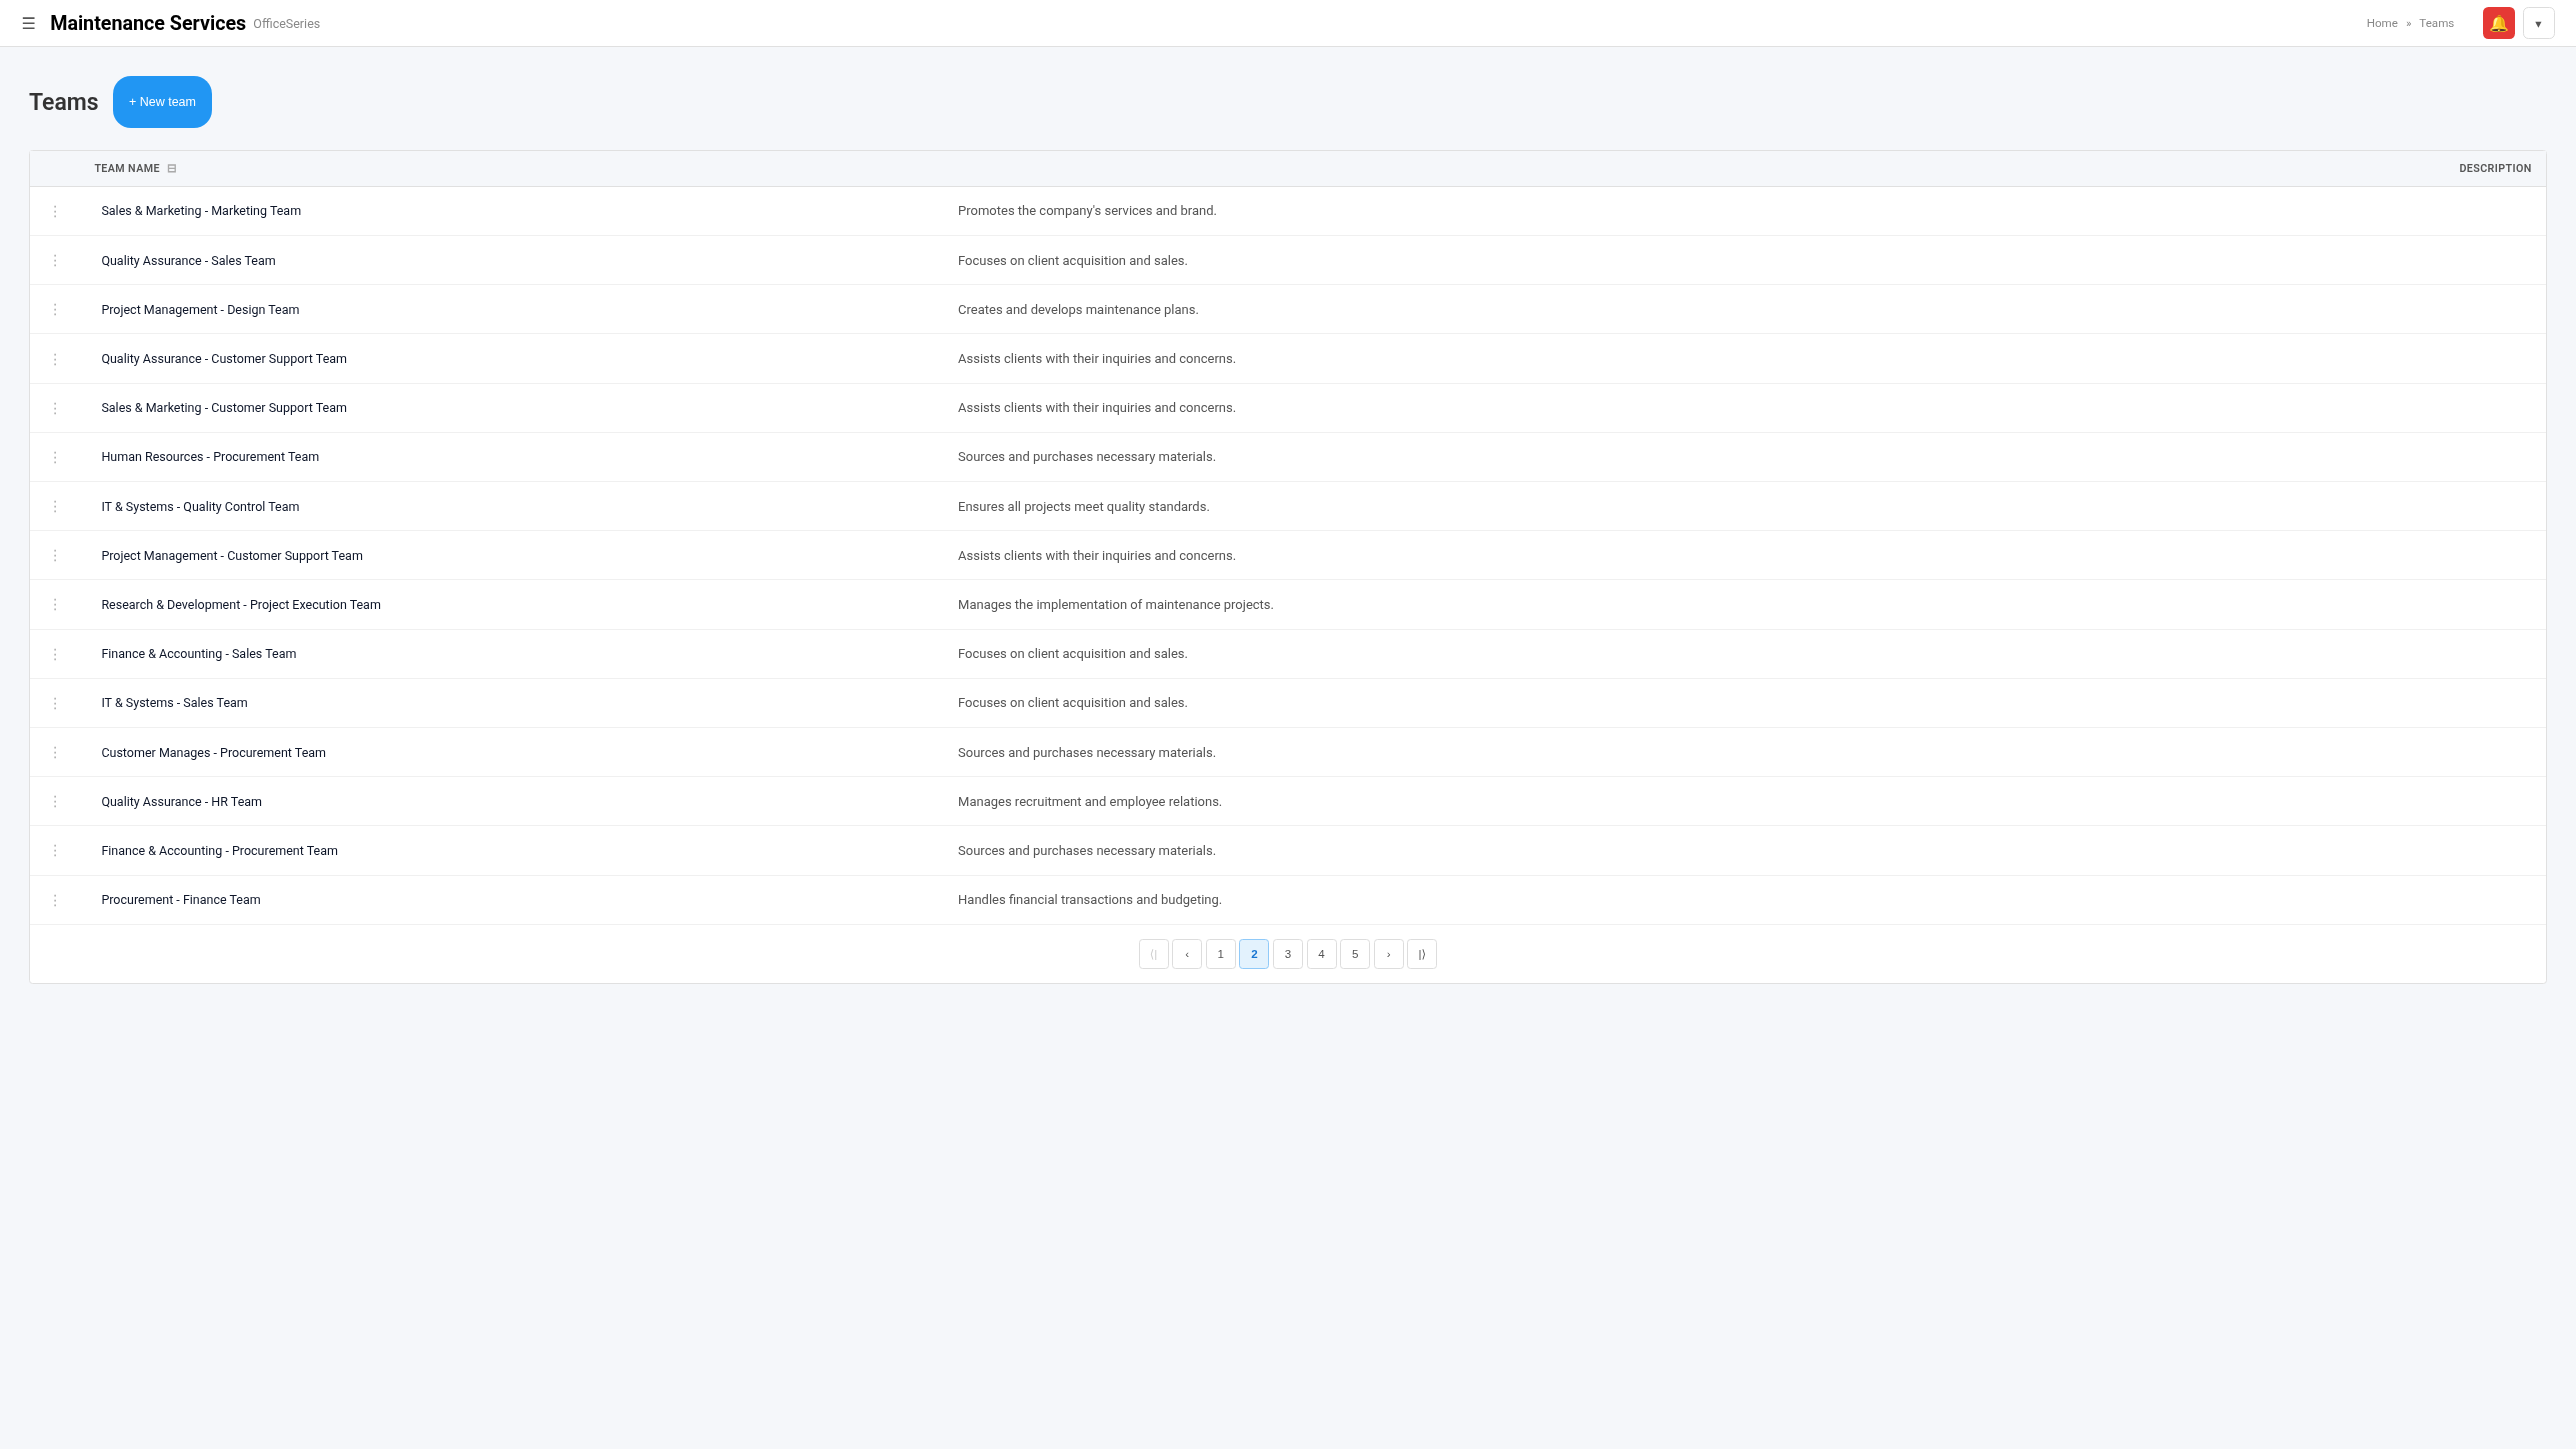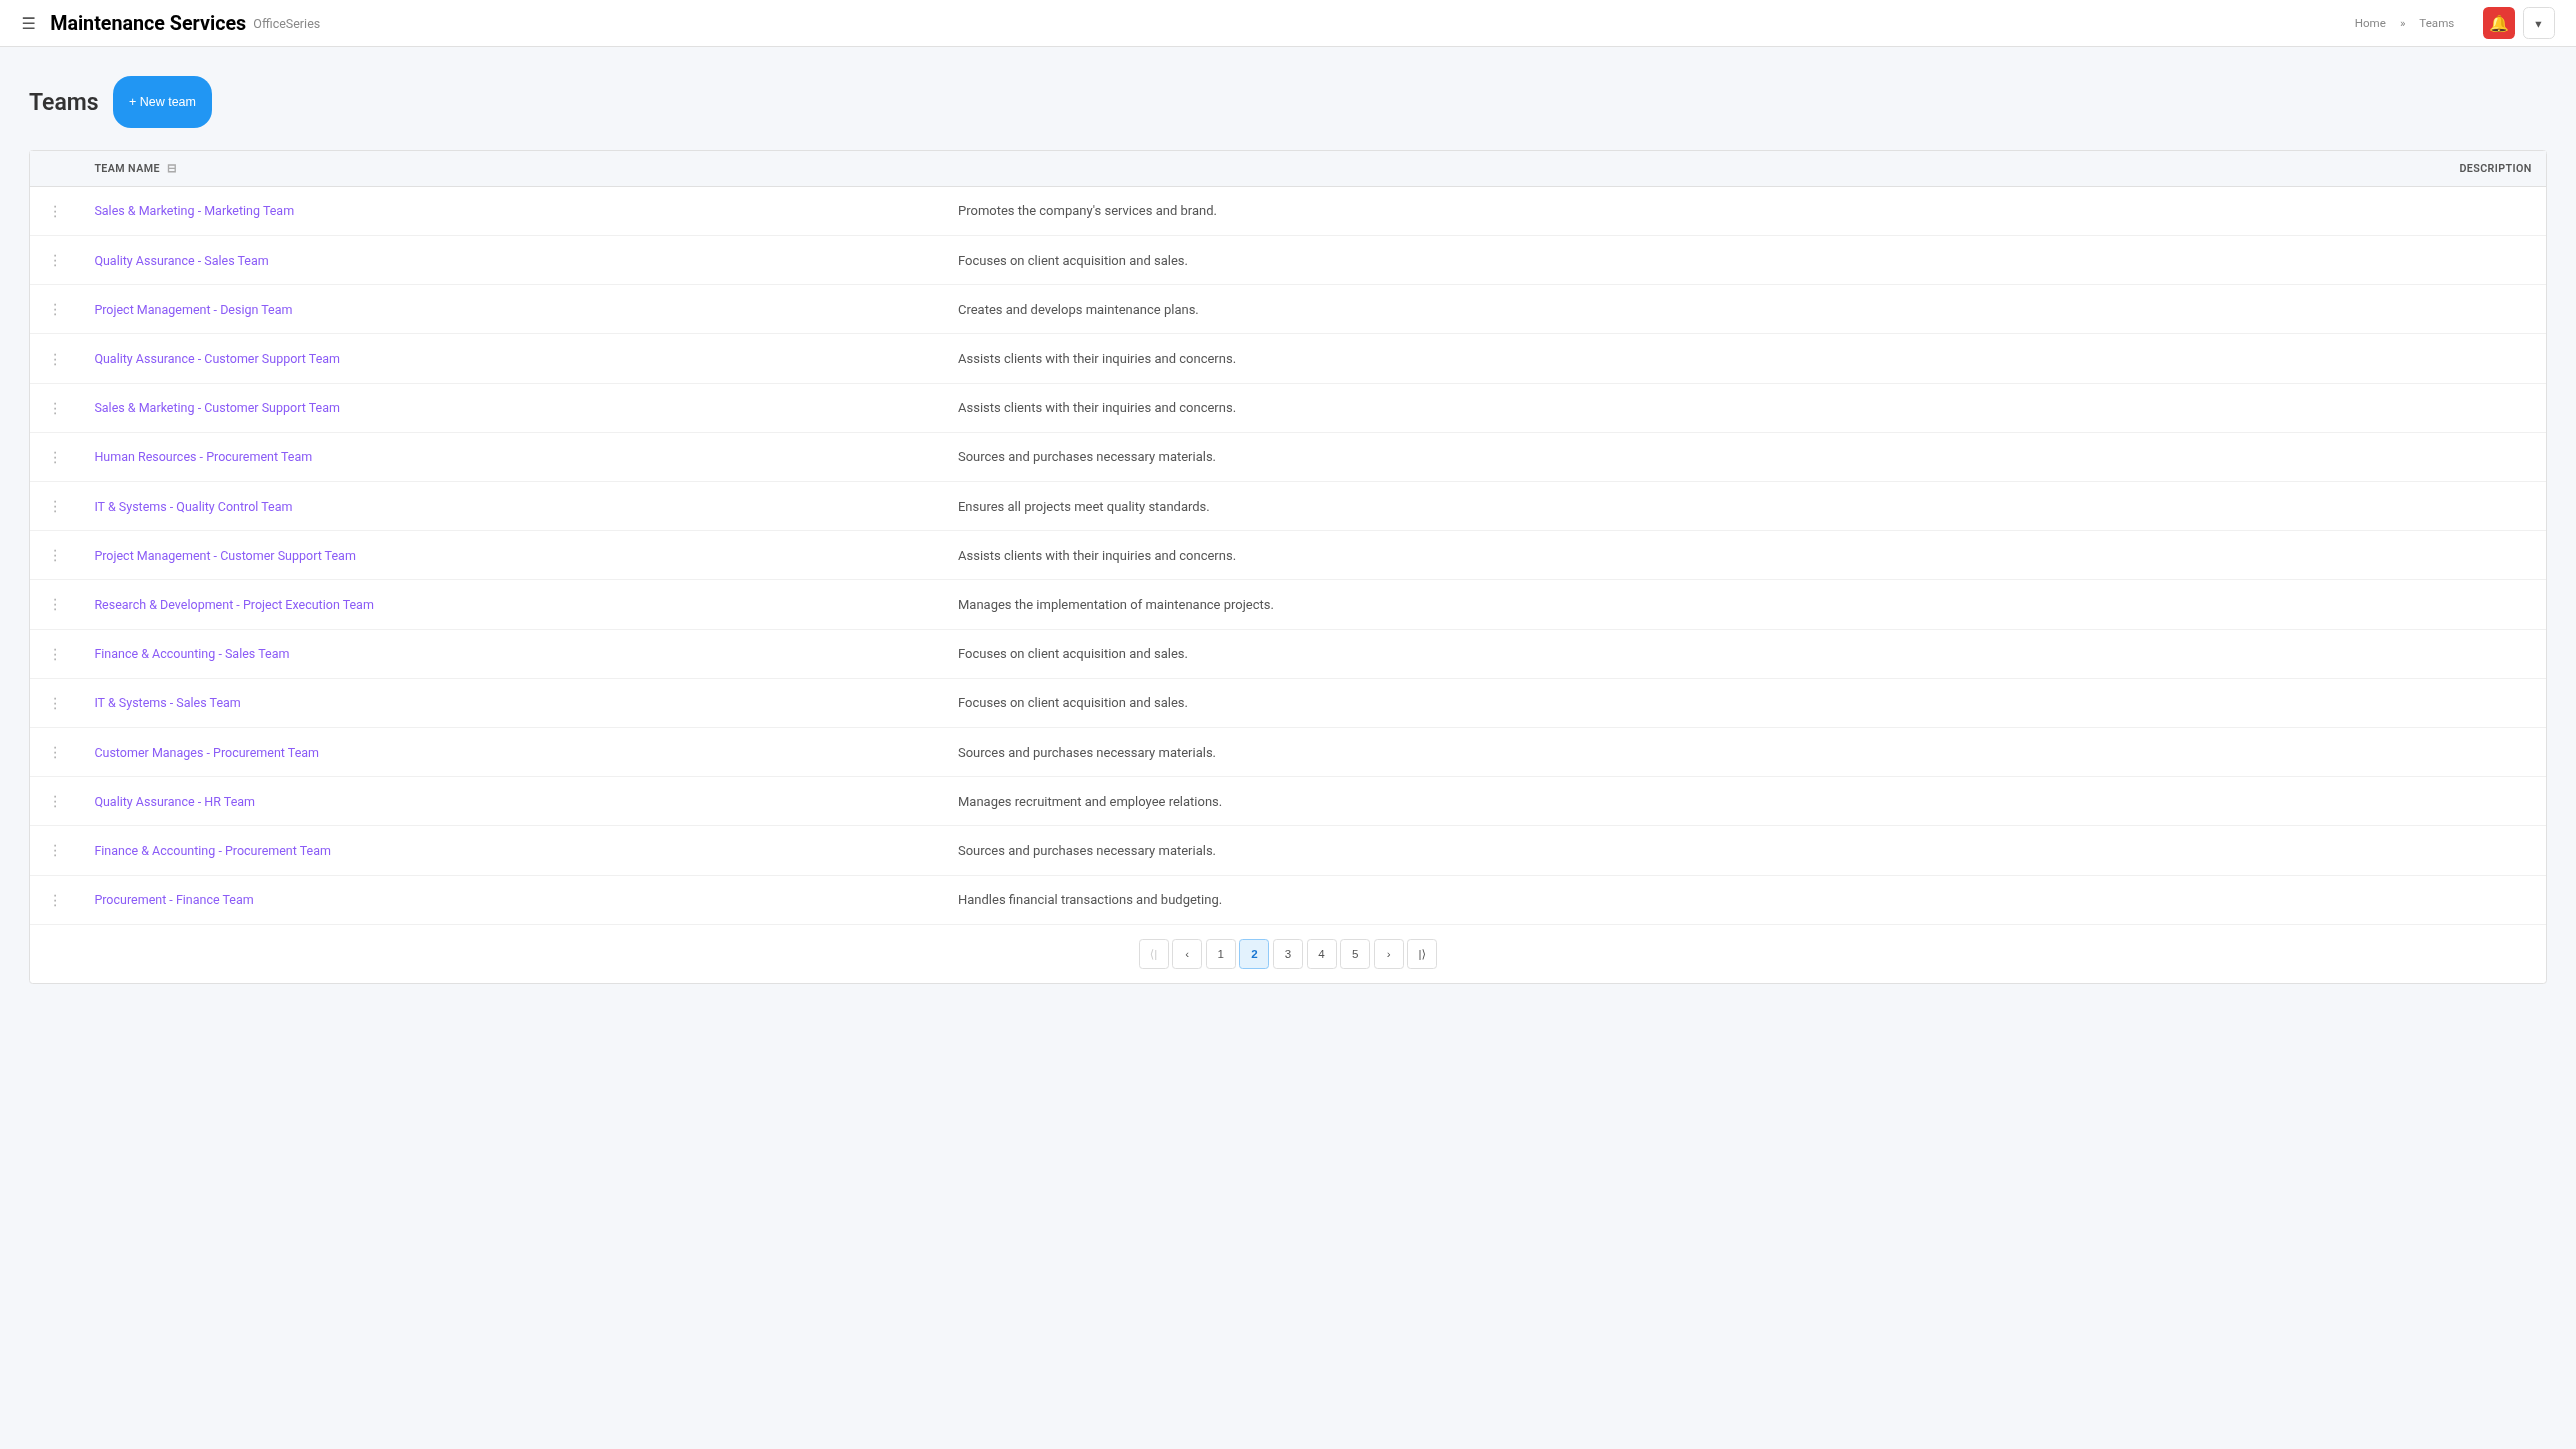--- a/index.html
+++ b/index.html
@@ -46,21 +46,21 @@
       font-size: 12.5px;
       color: #888;
       margin-right: auto;
     }
 
     .navbar-breadcrumb {
       font-size: 11.6px;
       color: #888;
       display: flex;
       align-items: center;
-      gap: 14px;
+      gap: 8px;
     }
 
     .navbar-breadcrumb a {
       color: #888;
       text-decoration: none;
     }
 
     .navbar-right {
       display: flex;
       align-items: center;
@@ -200,23 +200,24 @@
       color: #aaa;
       font-size: 14.3px;
       padding: 3.6px;
       border-radius: 3.6px;
       display: flex;
       align-items: center;
       justify-content: center;
     }
 
     .team-link {
-      color: #8b5cf6;
+      color: #0f172a;
       text-decoration: none;
       font-size: 12.5px;
+      margin-left: 7px;
     }
 
     .desc-text {
       color: #555;
       font-size: 13px;
     }
 
     
     .pagination-row {
       display: flex;

